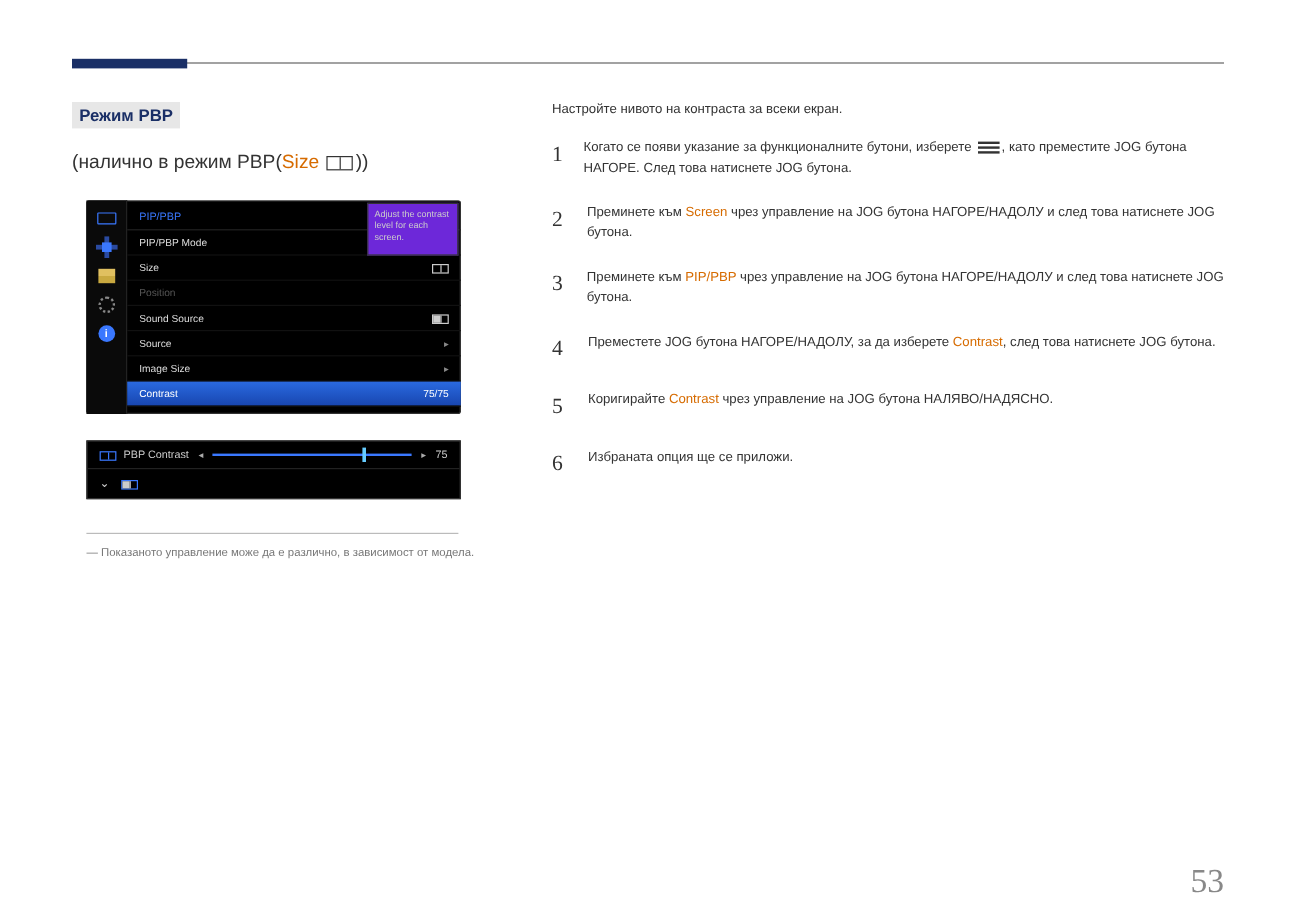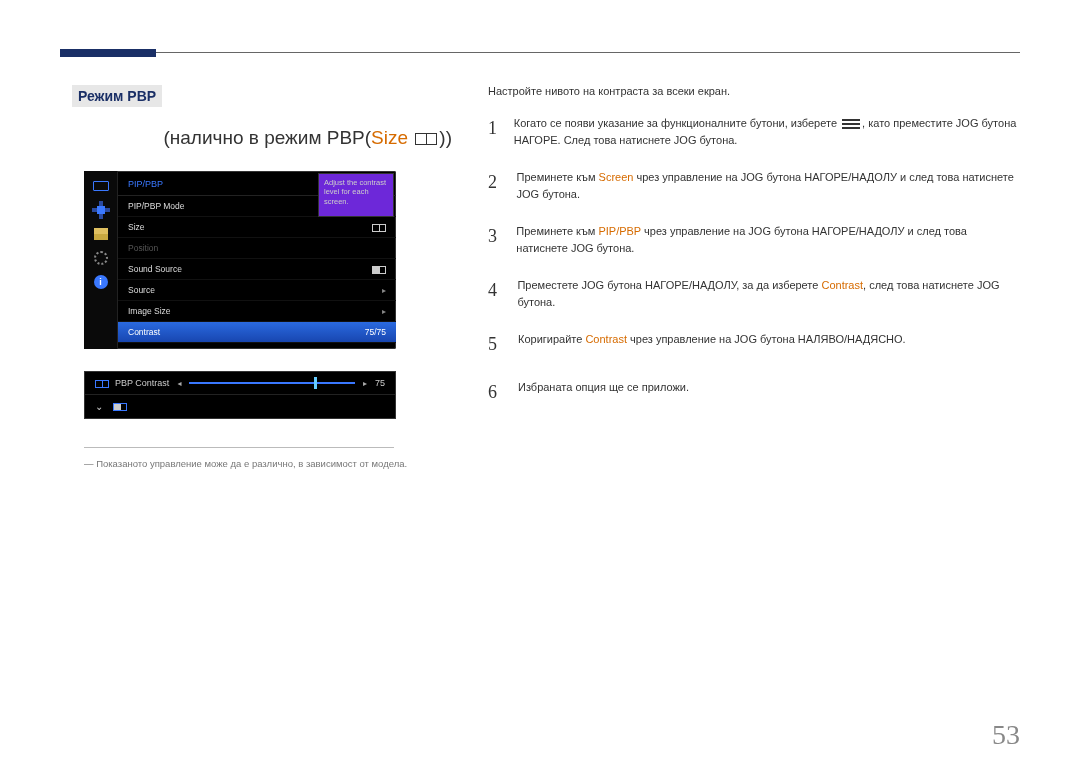--- a/index.html
+++ b/index.html
@@ -21,39 +21,37 @@
   }
   .top-rule .accent {
     width: 96px;
     height: 8px;
     background: #1a2f66;
     margin-top: -4px;
     margin-bottom: 0;
   }
   .cols {
     display: flex;
-    gap: 36px;
-    margin-left: 12px;
+    gap: 20px;
   }
   .left { width: 380px; }
   .right { flex: 1; }
   .mode-title {
     display: inline-block;
     background: #e7e7e7;
     color: #1a2f66;
     font-weight: bold;
     font-size: 14px;
     padding: 3px 6px;
     margin-bottom: 20px;
   }
   .subtitle {
-    font-size: 19px;
+    font-size: 16px;
     color: #333;
     margin-bottom: 22px;
-    text-align: right;
   }
   .subtitle .orange { color: #d66b00; font-weight: normal; }
   .pbp-icon {
     display: inline-block;
     width: 22px; height: 12px;
     border: 1px solid #333; vertical-align: middle;
     position: relative; margin: 0 2px;
   }
   .pbp-icon::after {
     content: ""; position: absolute; left: 50%; top: 0; bottom: 0;

